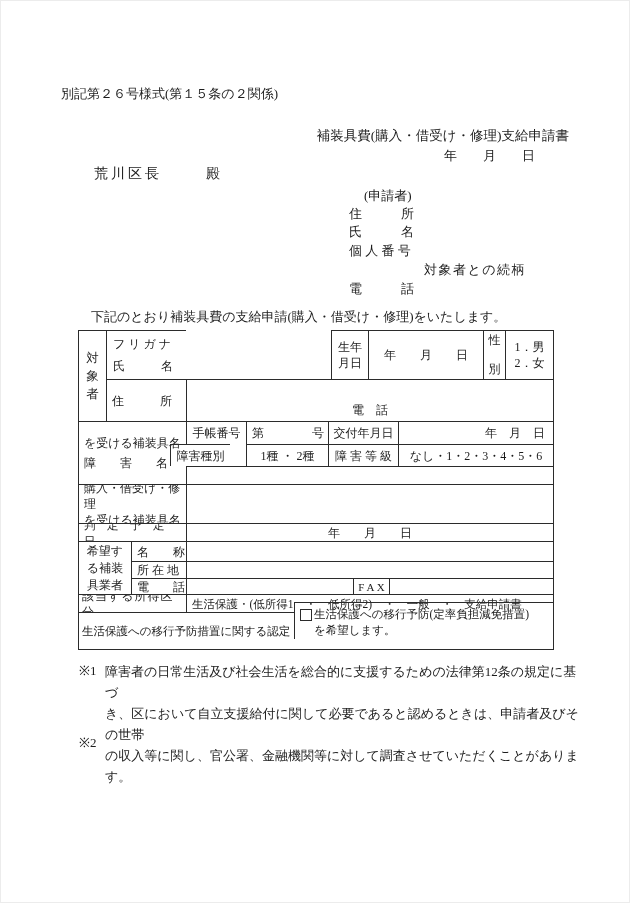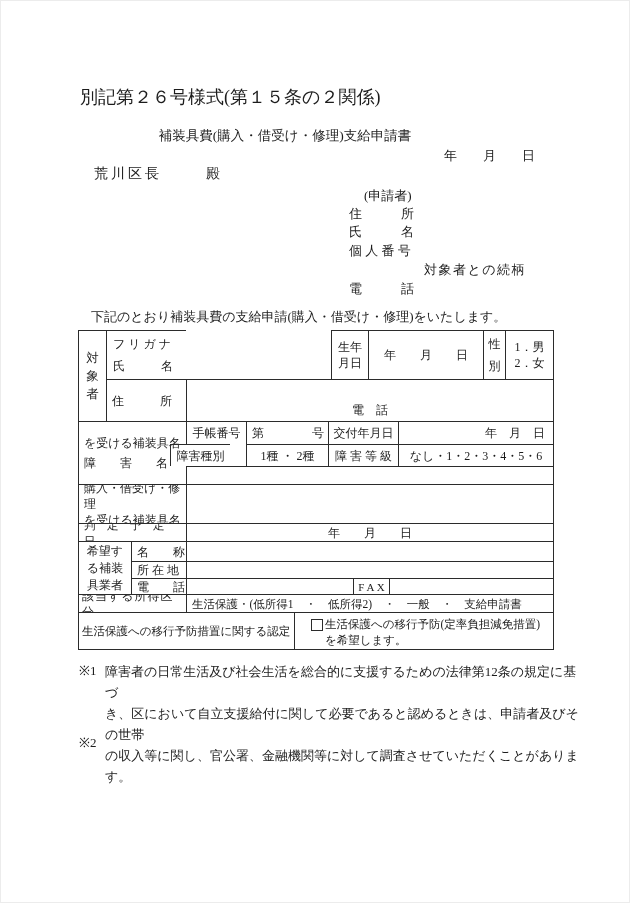--- a/index.html
+++ b/index.html
@@ -37,22 +37,22 @@
     display:inline-block;width:10px;height:10px;border:1px solid #2b2b2b;
     background:#fff;flex:0 0 auto;margin-top:3px;
   }
   .note-body{position:absolute;white-space:pre-line;width:484px;line-height:21px;}
 </style>
 </head>
 <body>
 
 <div class="page">
 
-  <div class="abs" style="left:79px;top:84px;font-size:18px;">別記第２６号様式(第１５条の２関係)</div>
-  <div class="abs" style="left:0;top:126px;width:568px;text-align:center;font-size:13.5px;">補装具費(購入・借受け・修理)支給申請書</div>
+  <div class="abs" style="left:60px;top:84px;font-size:13px;">別記第２６号様式(第１５条の２関係)</div>
+  <div class="abs" style="left:0;top:126px;width:568px;text-align:right;font-size:13.5px;">補装具費(購入・借受け・修理)支給申請書</div>
   <div class="abs" style="left:443px;top:146px;">年　　月　　日</div>
   <div class="abs" style="left:93px;top:164px;font-size:14px;letter-spacing:3px;">荒川区長</div>
   <div class="abs" style="left:205px;top:164px;font-size:14px;">殿</div>
 
   <div class="abs" style="left:363px;top:186px;">(申請者)</div>
   <div class="abs" style="left:348px;top:204px;">住　　　所</div>
   <div class="abs" style="left:348px;top:222px;">氏　　　名</div>
   <div class="abs" style="left:348px;top:241px;">個 人 番 号</div>
   <div class="abs" style="left:423px;top:260px;letter-spacing:1.5px;">対象者との続柄</div>
   <div class="abs" style="left:348px;top:279px;">電　　　話</div>
@@ -73,21 +73,21 @@
 
     <div class="cell c-center" style="left:253px;top:0;width:37px;height:49px;">
       <div class="vert" style="width:26px;">生年月日</div>
     </div>
 
     <div class="cell c-center" style="left:290px;top:0;width:115px;height:49px;">
       <span>年　　月　　日</span>
     </div>
 
     <div class="cell c-center" style="left:405px;top:0;width:22px;height:49px;">
-      <div class="vert" style="width:13px;line-height:22px;">性別</div>
+      <div class="vert" style="width:13px;line-height:29px;">性別</div>
     </div>
 
     <div class="cell c-center" style="left:427px;top:0;width:48px;height:49px;">
       <div class="pre">1．男
 2．女</div>
     </div>
 
     <div class="cell c-left" style="left:28px;top:49px;width:80px;height:42px;">
       <span>住　　　所</span>
     </div>
@@ -165,21 +165,21 @@
     <div class="cell c-left" style="left:0;top:264px;width:108px;height:18px;letter-spacing:1px;padding-left:3px;">
       <span>該当する所得区分</span>
     </div>
     <div class="cell c-left" style="left:108px;top:264px;width:367px;height:18px;font-size:11.5px;">
       <span>生活保護・(低所得1　・　低所得2)　・　一般　・　支給申請書</span>
     </div>
 
     <div class="cell c-left" style="left:0;top:282px;width:216px;height:37px;font-size:11.5px;padding-left:3px;">
       <span>生活保護への移行予防措置に関する認定</span>
     </div>
-    <div class="cell" style="left:216px;top:282px;width:259px;height:37px;font-size:11.5px;align-items:flex-start;padding:3px 2px 0 16px;">
+    <div class="cell" style="left:216px;top:272px;width:259px;height:37px;font-size:11.5px;align-items:flex-start;padding:3px 2px 0 5px;">
       <span class="checkbox"></span>
       <div class="pre" style="line-height:16px;padding-left:2px;">生活保護への移行予防(定率負担減免措置)
 を希望します。</div>
     </div>
 
   </div>
 
   <div class="abs" style="left:78px;top:660px;">※1</div>
   <div class="note-body" style="left:104px;top:660px;">障害者の日常生活及び社会生活を総合的に支援するための法律第12条の規定に基づ
 き、区において自立支援給付に関して必要であると認めるときは、申請者及びその世帯

